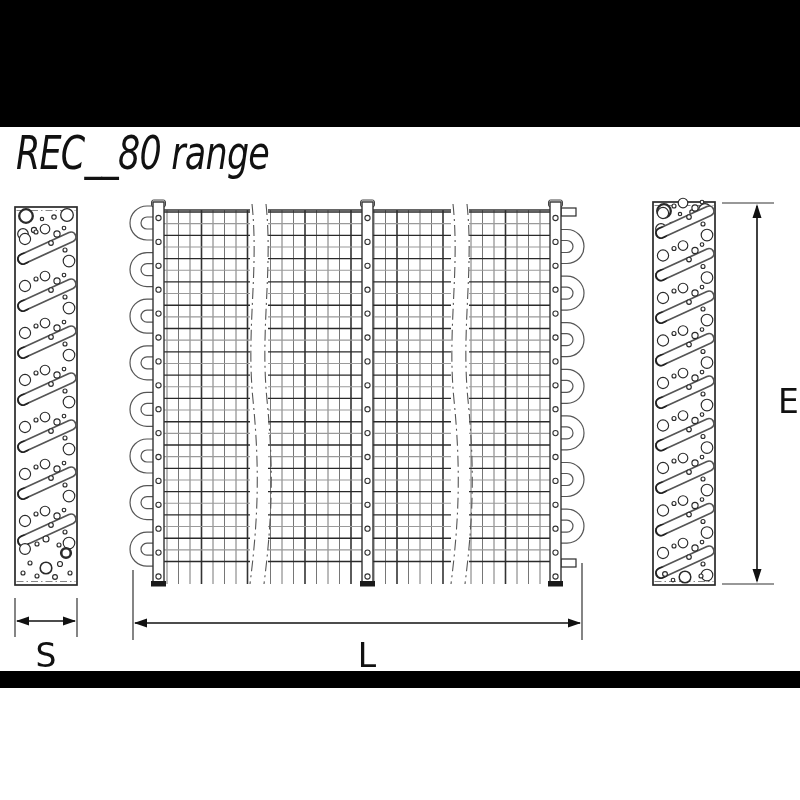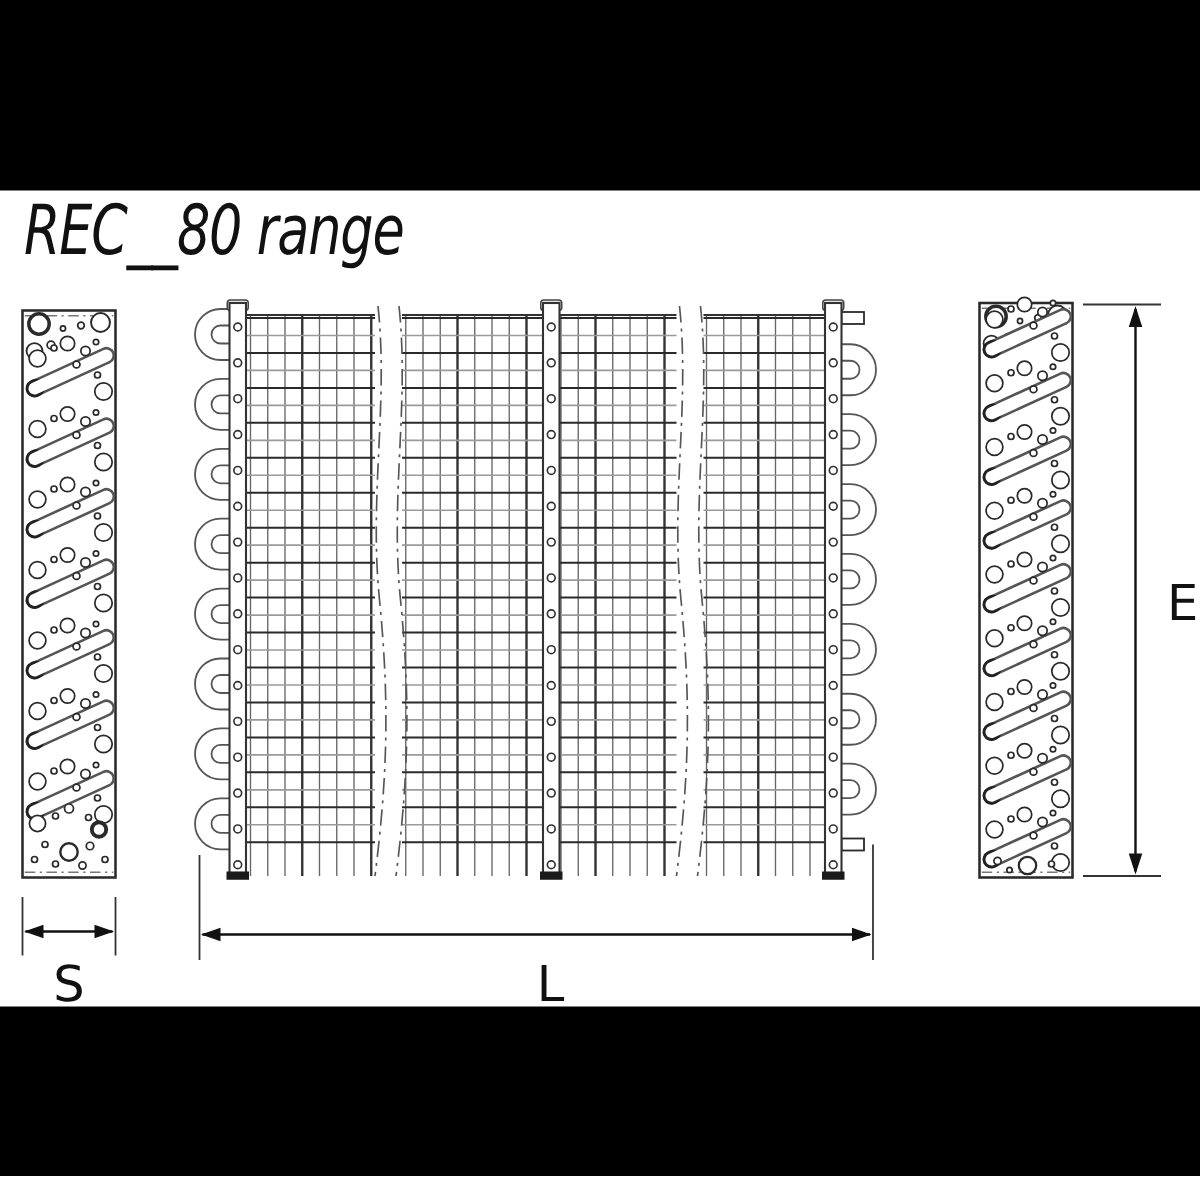--- a/index.html
+++ b/index.html
@@ -1,16 +1,16 @@
 <!DOCTYPE html>
 <html><head>
 <meta charset="utf-8">
 <style>
   html,body{margin:0;padding:0;background:#fff;}
-  .page{position:relative;width:800px;height:784px;background:#fff;overflow:hidden;}
+  .page{position:relative;width:800px;height:688px;background:#fff;overflow:hidden;}
   svg{display:block;}
   .letterbox{fill:#000;}
   .title-text{font-family:"DejaVu Sans",sans-serif;font-style:italic;font-size:46px;fill:#111;letter-spacing:-1px;}
   .dim-label{font-family:"DejaVu Sans",sans-serif;font-size:33px;fill:#111;}
   .dimline{stroke:#111;stroke-width:1.6;fill:none;}
   .extline{stroke:#333;stroke-width:1.2;fill:none;}
   .arrow{fill:#111;stroke:none;}
 </style>
 </head>
 <body>

